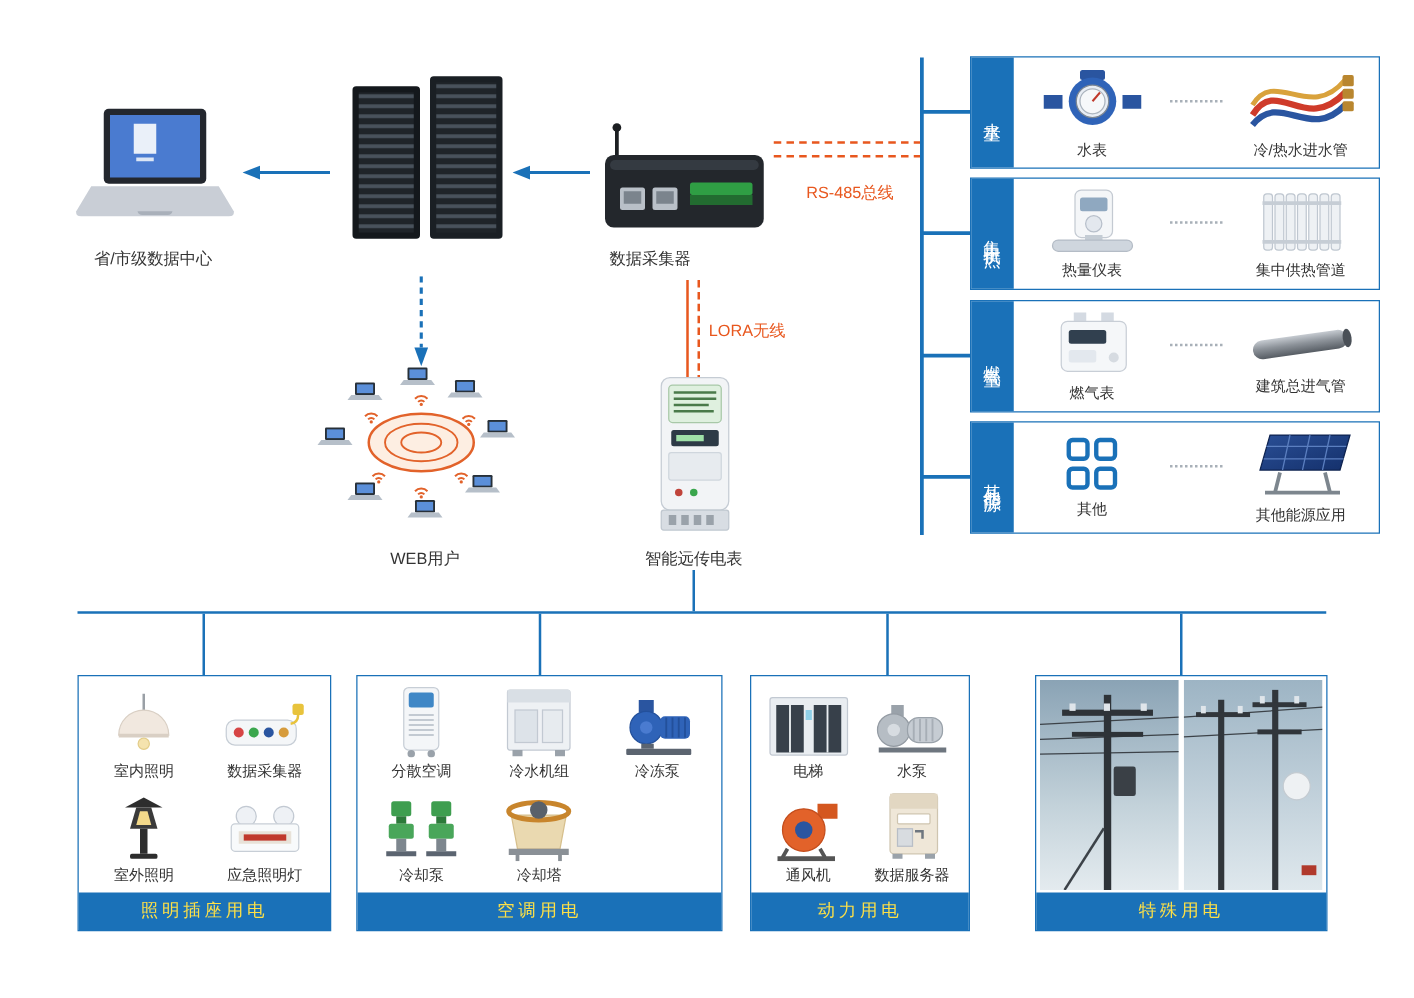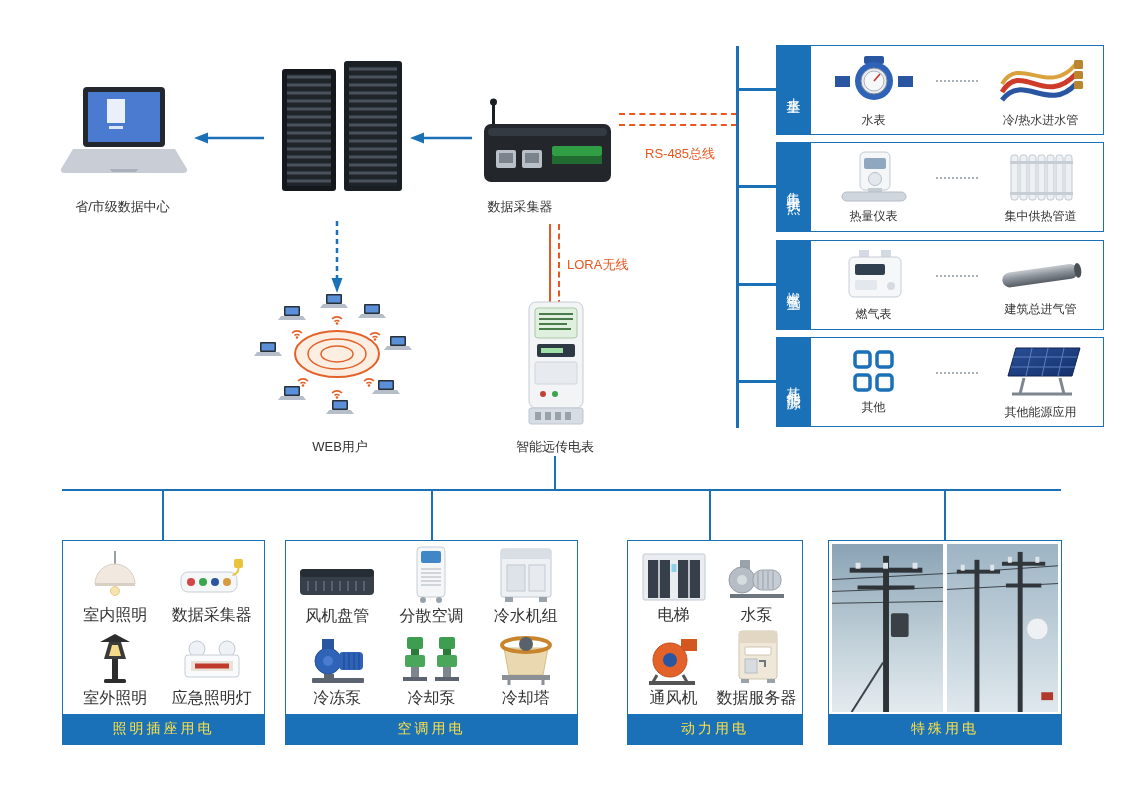--- a/index.html
+++ b/index.html
@@ -24,21 +24,21 @@
   .rsep { width:42px; height:0; border-top:2px dotted #a8b0b8; margin-top:-18px; }
 
   
   .bgroup { position:absolute; top:540px; height:205px; border:1px solid #1a71b8; background:#fff; }
   .bgroup-title { position:absolute; left:0; right:0; bottom:0; height:30px; background:#1a71b8; color:#fde047;
                   font-size:14px; letter-spacing:3px; display:flex; align-items:center; justify-content:center; }
   .bgrid { position:absolute; top:4px; left:4px; right:4px; bottom:32px; display:grid; }
   .cols2 { grid-template-columns:1fr 1fr; grid-template-rows:1fr 1fr; }
   .cols3 { grid-template-columns:1fr 1fr 1fr; grid-template-rows:1fr 1fr; }
   .bitem { display:flex; flex-direction:column; align-items:center; justify-content:flex-end; gap:3px; padding-bottom:3px; }
-  .bitem-label { font-size:16px; color:#333; white-space:nowrap; }
+  .bitem-label { font-size:12px; color:#333; white-space:nowrap; }
   .photo-row { position:absolute; top:3px; left:3px; right:3px; bottom:32px; display:flex; gap:4px; }
   .photo-row svg { flex:1; height:100%; }
 </style>
 </head>
 <body>
 
 <div class="canvas">
 
   <svg class="abs" style="left:55px;top:85px" width="135" height="105" viewBox="0 0 135 105">
     <rect x="28" y="2" width="82" height="60" rx="4" fill="#23272e"></rect>
@@ -354,37 +354,20 @@
         </svg>
         <div class="bitem-label">应急照明灯</div>
       </div>
     </div>
     <div class="bgroup-title">照明插座用电</div>
   </div>
 
   <div class="bgroup" style="left:285px;width:293px">
     <div class="bgrid cols3">
       <div class="bitem">
-        <svg width="78" height="42" viewBox="0 0 78 42">
-          <rect x="2" y="8" width="74" height="26" rx="4" fill="#37404a"></rect>
-          <rect x="2" y="8" width="74" height="8" rx="4" fill="#262d35"></rect>
-          <g stroke="#56626e" stroke-width="2">
-            <line x1="10" y1="20" x2="10" y2="30"></line>
-              <line x1="18" y1="20" x2="18" y2="30"></line>
-            <line x1="26" y1="20" x2="26" y2="30"></line>
-              <line x1="34" y1="20" x2="34" y2="30"></line>
-            <line x1="42" y1="20" x2="42" y2="30"></line>
-              <line x1="50" y1="20" x2="50" y2="30"></line>
-            <line x1="58" y1="20" x2="58" y2="30"></line>
-              <line x1="66" y1="20" x2="66" y2="30"></line>
-          </g>
-        </svg>
-        <div class="bitem-label">风机盘管</div>
-      </div>
-      <div class="bitem">
         <svg width="56" height="58" viewBox="0 0 56 58">
           <rect x="14" y="2" width="28" height="50" rx="4" fill="#f4f6f8" stroke="#c7ced6"></rect>
           <rect x="18" y="6" width="20" height="12" rx="2" fill="#3f87c6"></rect>
           <g stroke="#c3cad2" stroke-width="1.5">
             <line x1="18" y1="24" x2="38" y2="24"></line>
               <line x1="18" y1="28" x2="38" y2="28"></line>
             <line x1="18" y1="32" x2="38" y2="32"></line>
               <line x1="18" y1="36" x2="38" y2="36"></line>
             <line x1="18" y1="40" x2="38" y2="40"></line>
           </g>
@@ -448,21 +431,21 @@
           <rect x="7" y="44" width="48" height="5" fill="#8a9096"></rect>
           <line x1="14" y1="49" x2="14" y2="54" stroke="#8a9096" stroke-width="3"></line>
           <line x1="48" y1="49" x2="48" y2="54" stroke="#8a9096" stroke-width="3"></line>
         </svg>
         <div class="bitem-label">冷却塔</div>
       </div>
     </div>
     <div class="bgroup-title">空调用电</div>
   </div>
 
-  <div class="bgroup" style="left:627px;width:176px">
+  <div class="bgroup" style="left:600px;width:176px">
     <div class="bgrid cols2">
       <div class="bitem">
         <svg width="66" height="50" viewBox="0 0 66 50">
           <rect x="2" y="2" width="62" height="46" rx="2" fill="#e9edf1" stroke="#c2c9d2"></rect>
           <rect x="7" y="8" width="22" height="38" fill="#37404a"></rect>
           <line x1="18" y1="8" x2="18" y2="46" stroke="#e9edf1" stroke-width="1.5"></line>
           <rect x="37" y="8" width="22" height="38" fill="#37404a"></rect>
           <line x1="48" y1="8" x2="48" y2="46" stroke="#e9edf1" stroke-width="1.5"></line>
           <rect x="30.5" y="12" width="5" height="8" fill="#8fd0e8"></rect>
         </svg>

